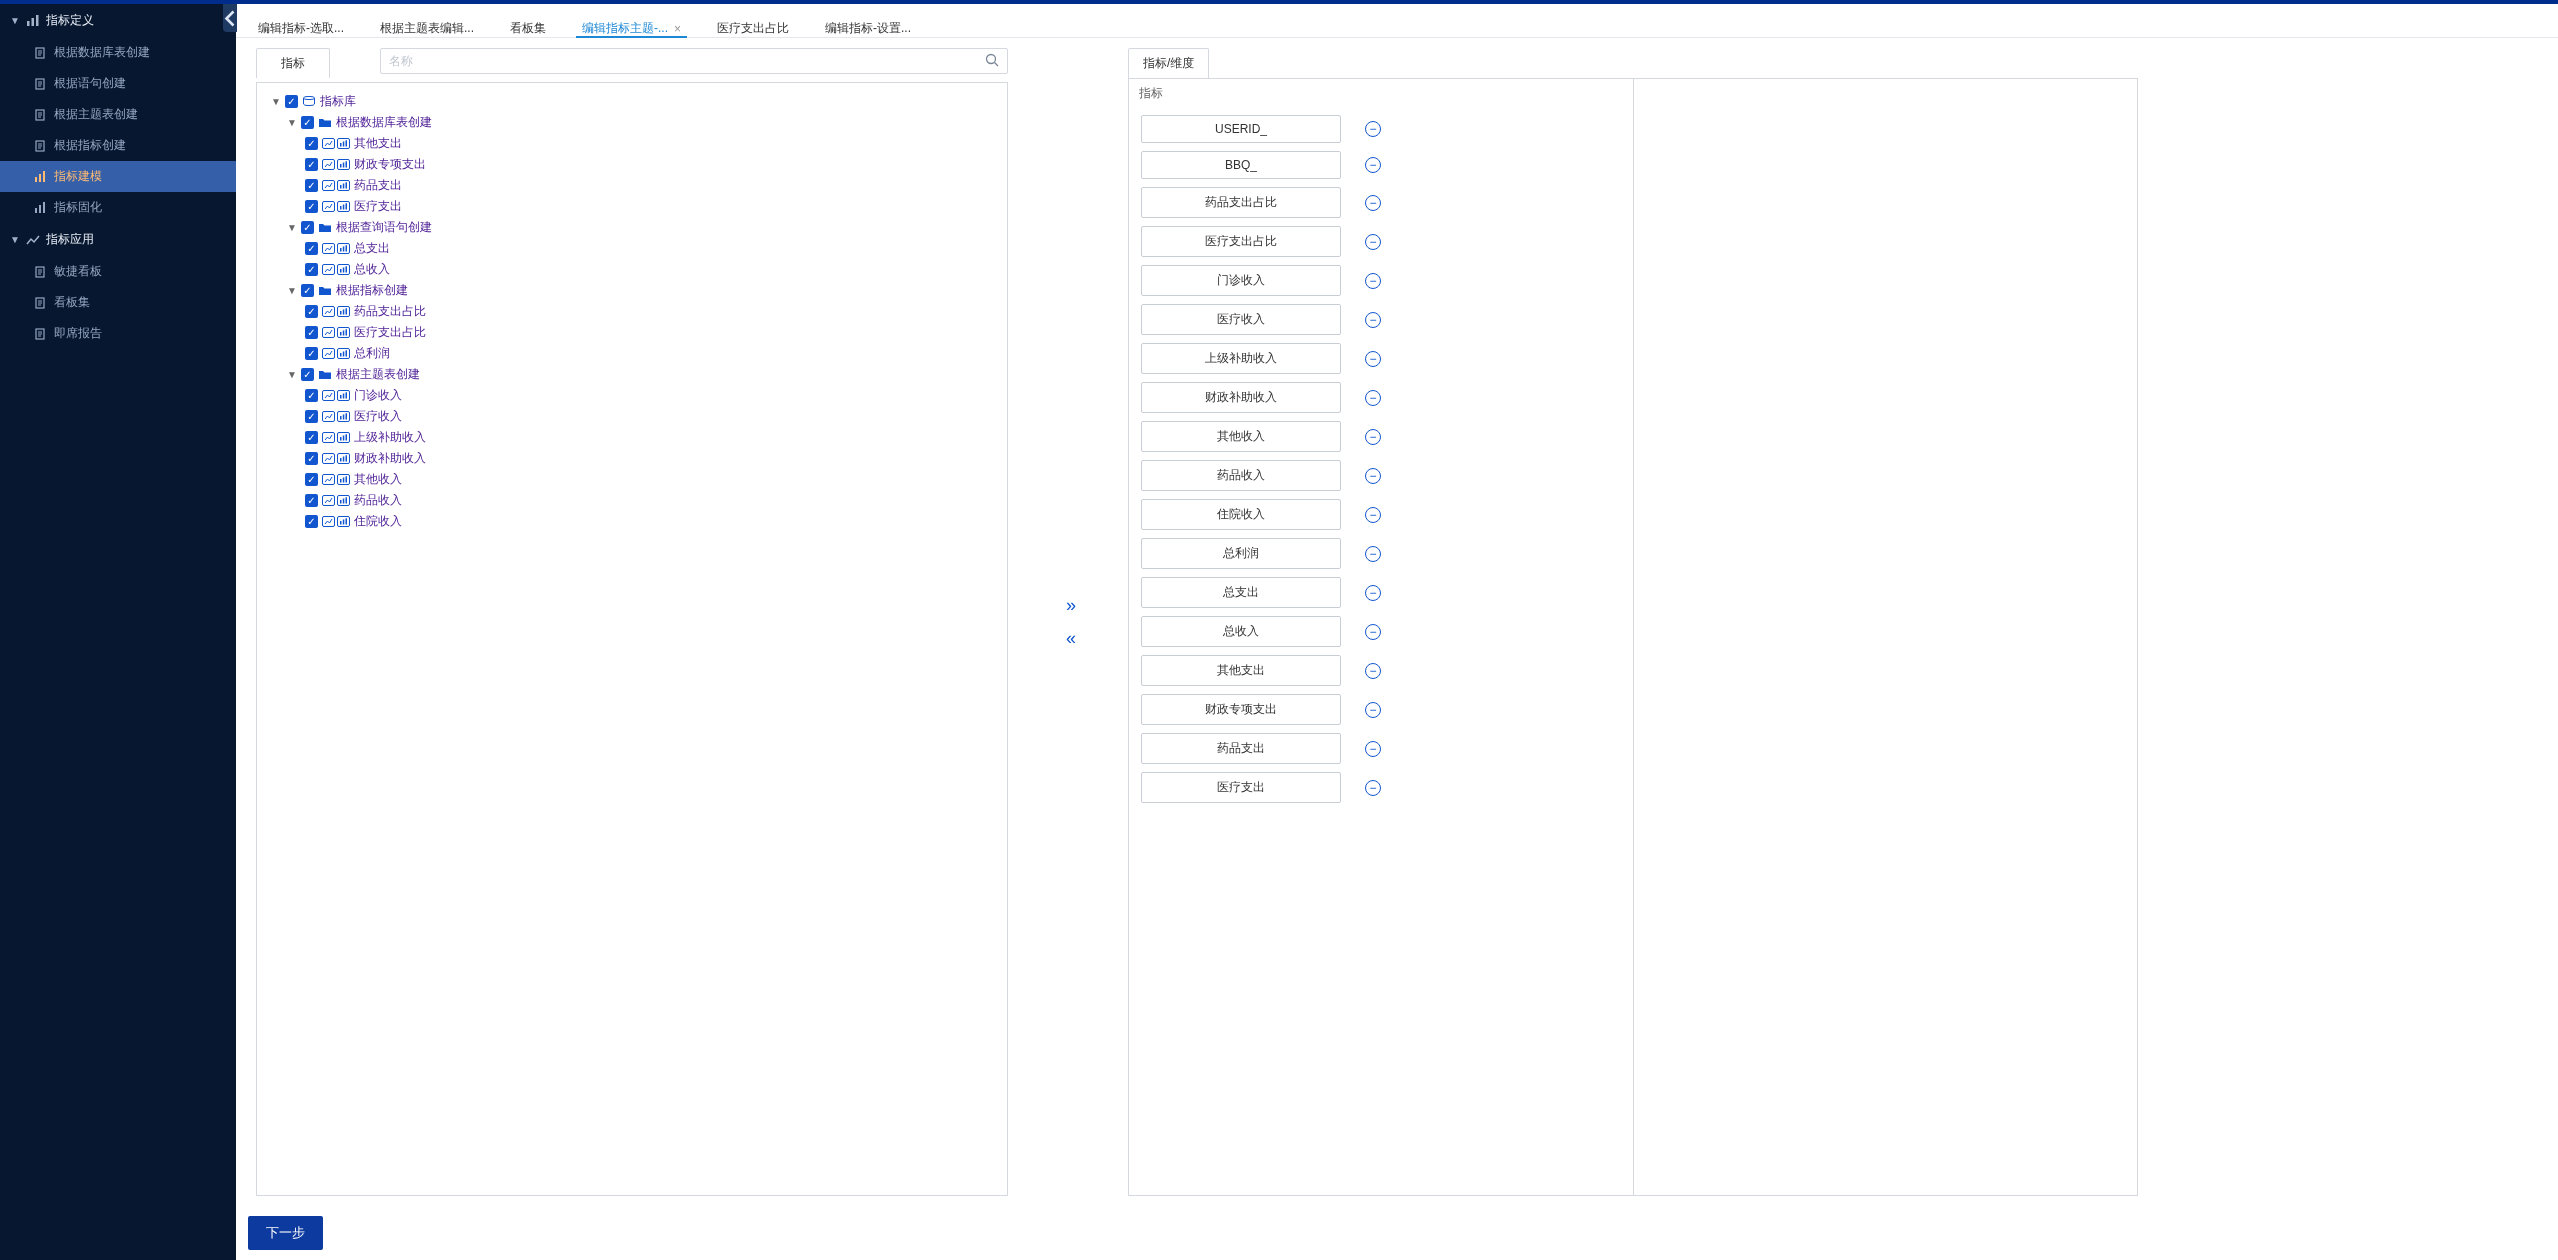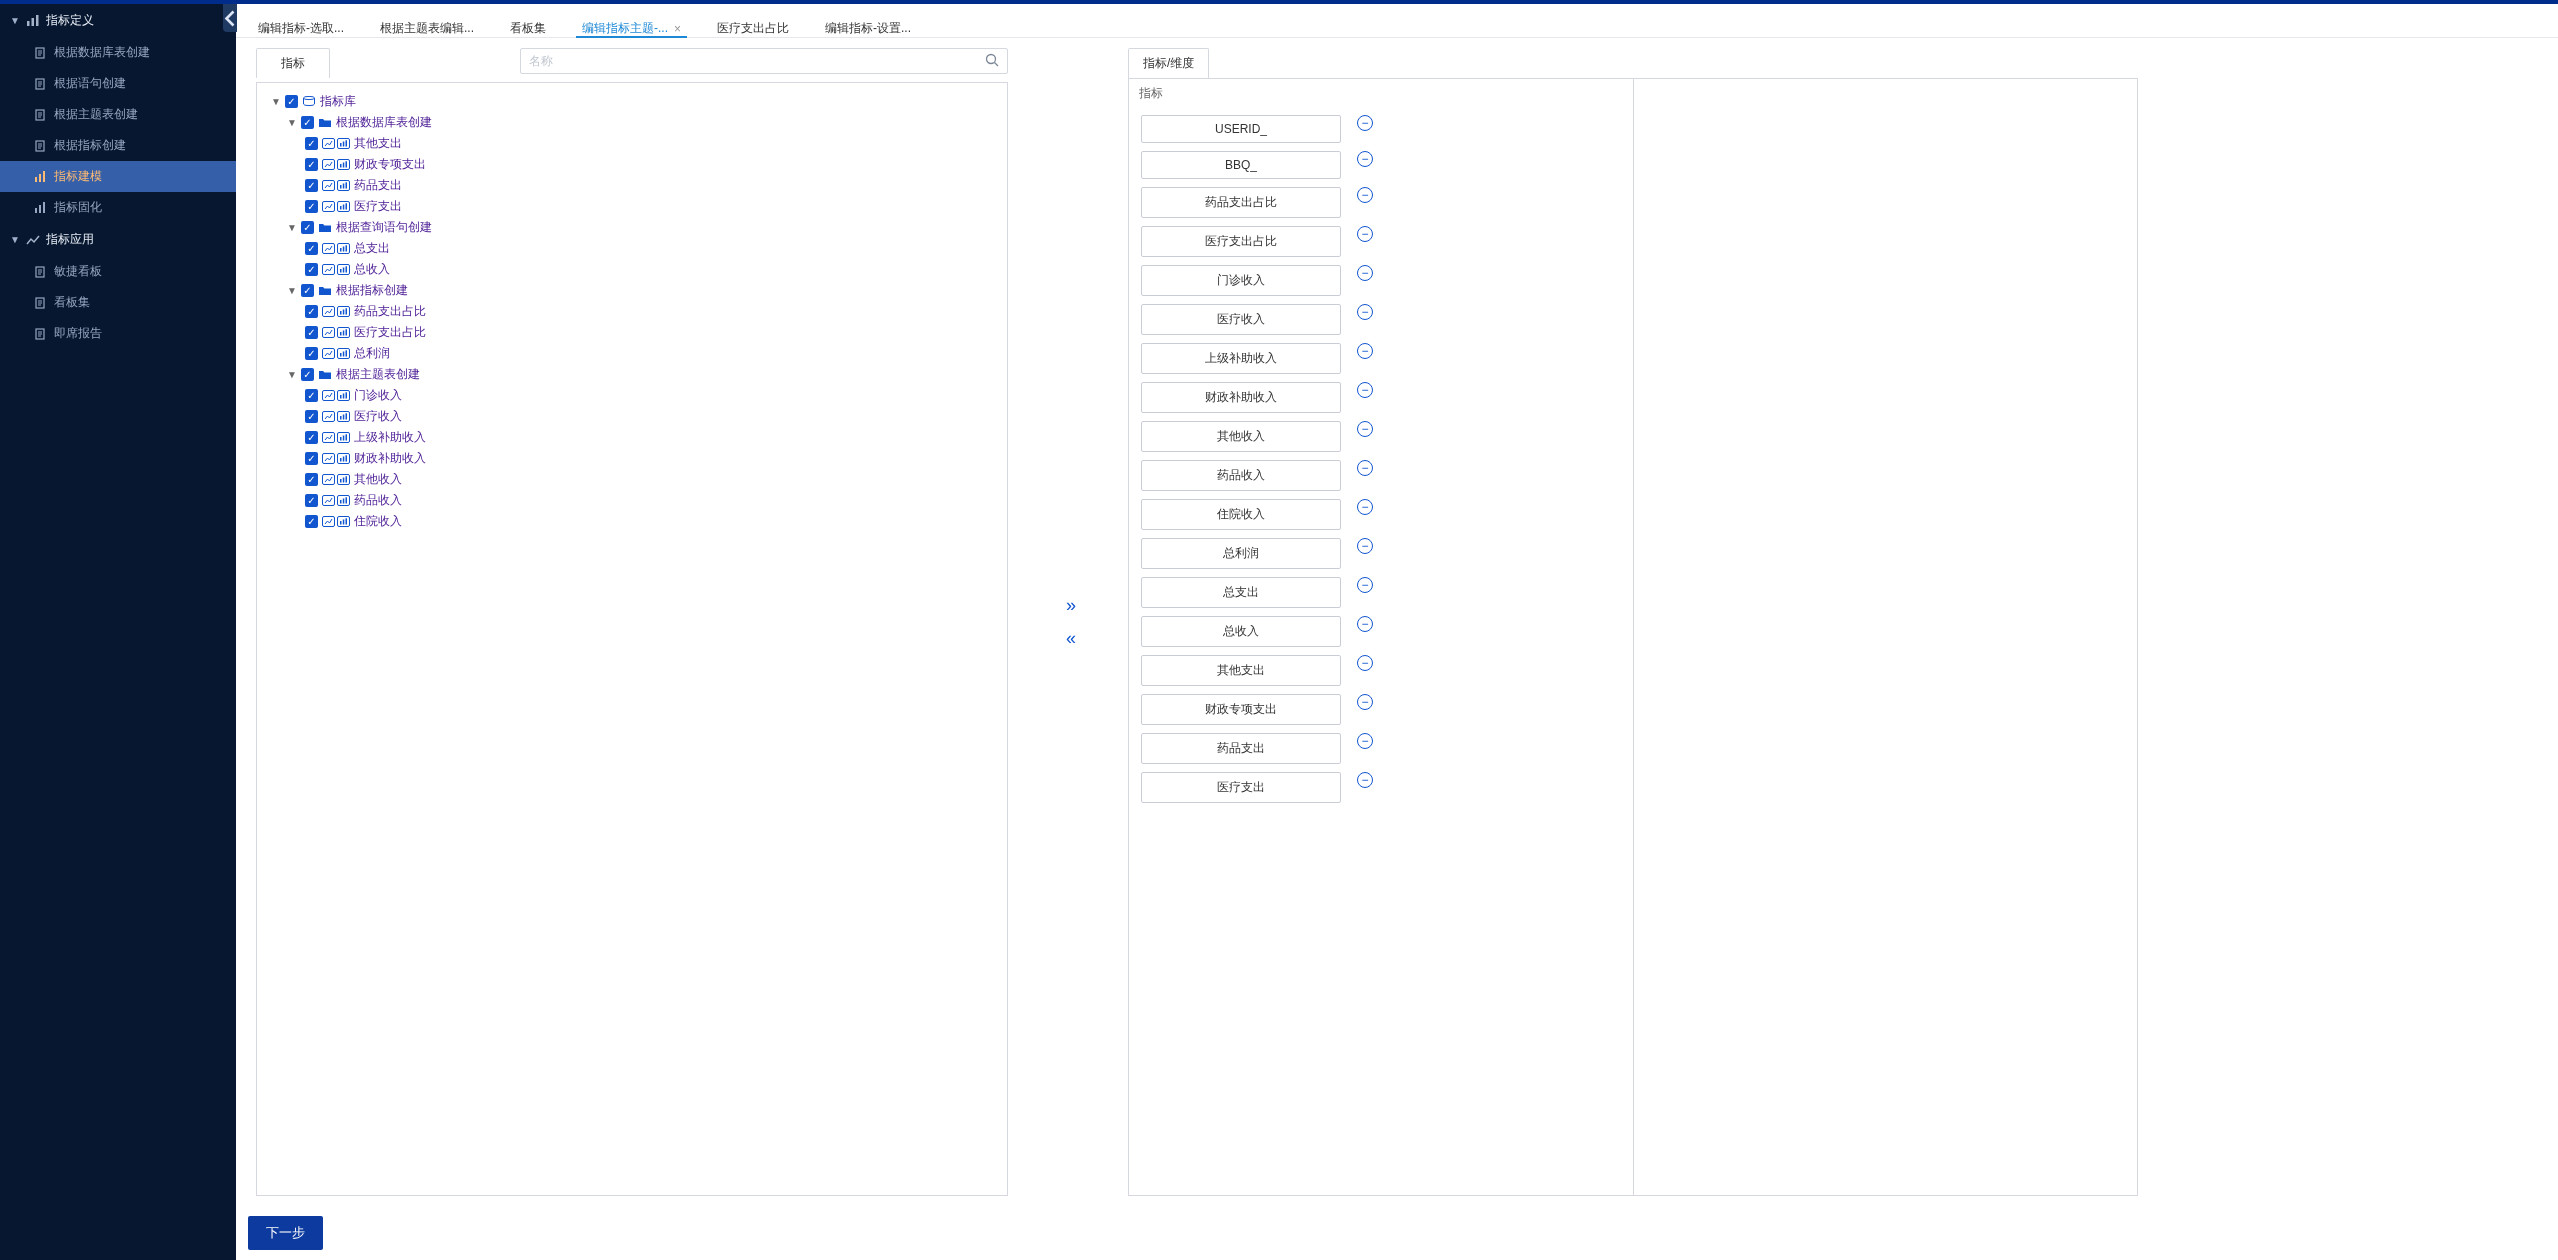--- a/index.html
+++ b/index.html
@@ -30,21 +30,21 @@
 .tab.active { color: #1d88d6; }
 .tab.active::after { content: ''; position: absolute; left: 0; right: 0; bottom: -1px; height: 2px; background: #1d88d6; }
 .tab-close { margin-left: 6px; color: #999; font-size: 12px; }
 
 .workspace { flex: 1; display: flex; padding: 10px 420px 10px 20px; gap: 40px; min-height: 0; position: relative; }
 
 
 .panel-left { width: 752px; display: flex; flex-direction: column; }
 .panel-tabs { display: flex; }
 .panel-tab { border: 1px solid #d5d9df; border-bottom: none; padding: 6px 24px; background: #fff; font-size: 12px; border-radius: 2px 2px 0 0; }
-.search-wrap { margin-left: auto; border: 1px solid #d5d9df; height: 26px; width: 488px; display: flex; align-items: center; padding: 0 8px; gap: 6px; border-radius: 2px; }
+.search-wrap { margin-left: auto; border: 1px solid #d5d9df; height: 26px; width: 628px; display: flex; align-items: center; padding: 0 8px; gap: 6px; border-radius: 2px; }
 .search-wrap input { flex: 1; border: none; outline: none; font-size: 12px; color: #333; }
 .search-wrap input::placeholder { color: #c1c7d0; }
 .search-icon { color: #7b8696; font-size: 14px; }
 
 .tree-box { flex: 1; border: 1px solid #d5d9df; overflow: auto; padding: 8px 6px; }
 .tree-row { display: flex; align-items: center; gap: 4px; padding: 2px 0; white-space: nowrap; }
 .tree-indent-1 { padding-left: 8px; }
 .tree-indent-2 { padding-left: 24px; }
 .tree-indent-3 { padding-left: 42px; }
 .tree-caret { width: 10px; color: #666; font-size: 10px; display: inline-block; }
@@ -65,21 +65,21 @@
 .transfer-btn { color: #1156cf; font-size: 18px; cursor: pointer; letter-spacing: -6px; }
 
 
 .panel-right { flex: 1; display: flex; flex-direction: column; min-width: 0; }
 .pr-tab { border: 1px solid #d5d9df; border-bottom: none; padding: 6px 14px; font-size: 12px; width: fit-content; border-radius: 2px 2px 0 0; }
 .pr-body { flex: 1; border: 1px solid #d5d9df; display: flex; min-height: 0; }
 .pr-col { flex: 1; display: flex; flex-direction: column; min-width: 0; }
 .pr-col + .pr-col { border-left: 1px solid #d5d9df; }
 .pr-col-header { padding: 6px 10px; color: #666; font-size: 12px; border-bottom: 1px solid transparent; }
 .pr-list { flex: 1; overflow: auto; padding: 6px 12px; }
-.pr-item { display: flex; align-items: flex-start; gap: 16px; margin-bottom: 8px; }
+.pr-item { display: flex; align-items: center; gap: 24px; margin-bottom: 8px; }
 .pr-chip { flex: none; width: 200px; border: 1px solid #c9ced6; padding: 6px 8px; text-align: center; font-size: 12px; color: #333; border-radius: 2px; background: #fff; }
 .pr-remove { width: 16px; height: 16px; border: 1.5px solid #1156cf; border-radius: 50%; color: #1156cf; display: inline-flex; align-items: center; justify-content: center; font-size: 12px; line-height: 1; cursor: pointer; }
 
 
 .footer { padding: 10px 12px; }
 .next-btn { background: #0d3a9e; color: #fff; border: none; padding: 8px 18px; font-size: 13px; cursor: pointer; border-radius: 2px; }
 </style>
 </head>
 <body>
 

